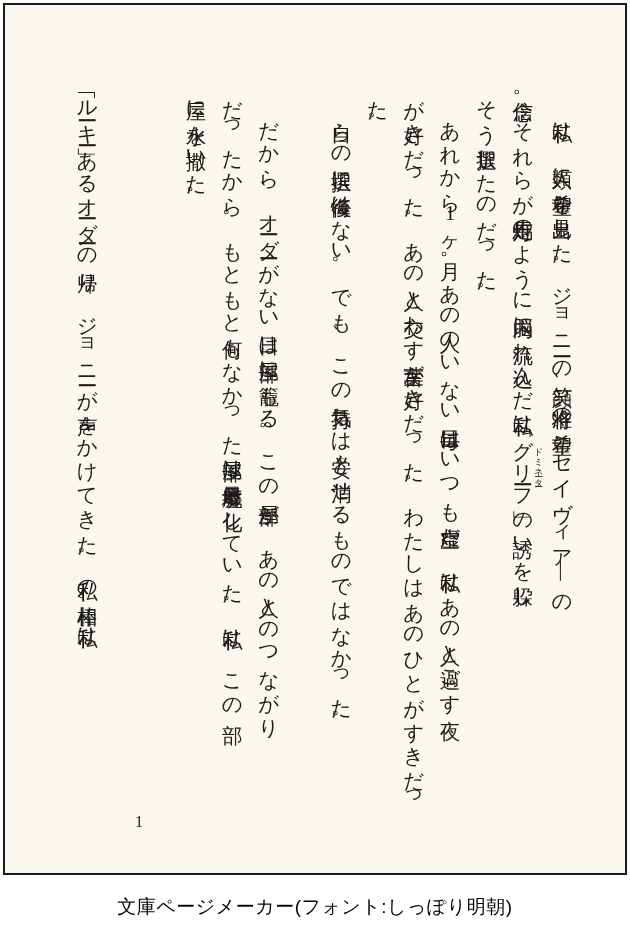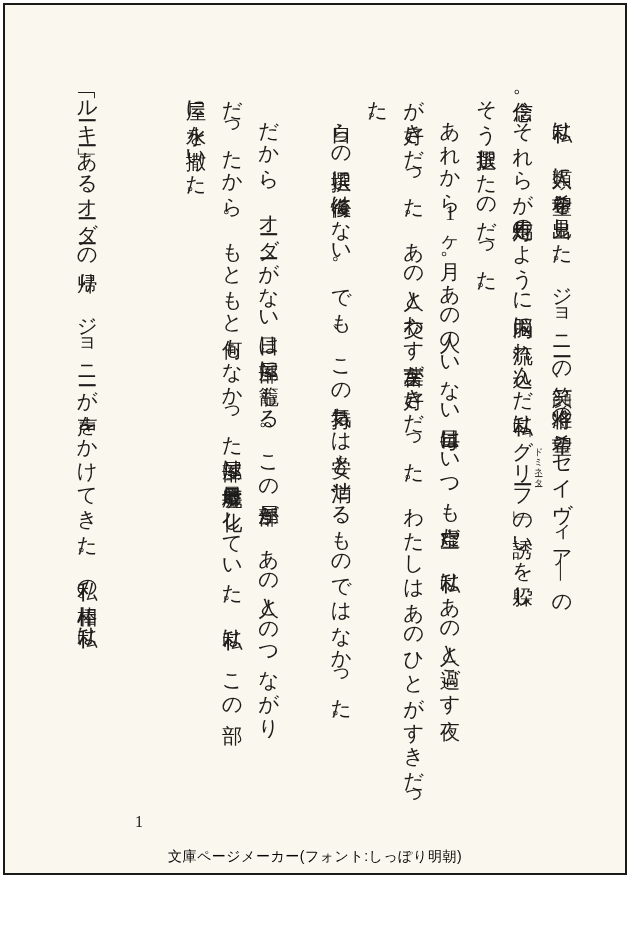--- a/index.html
+++ b/index.html
@@ -42,23 +42,23 @@
     -webkit-text-combine:horizontal;
   }
   .page-number{
     position:absolute;
     left:130px;top:808px;
     font-size:16px;
     color:#1d1c1a;
   }
   .footer{
     position:absolute;
-    left:0;top:848px;width:630px;
+    left:0;top:894px;width:630px;
     text-align:center;
-    font-size:14px;
+    font-size:19px;
     letter-spacing:0.5px;
     color:#050505;
     font-family:"Liberation Sans","DejaVu Sans",sans-serif;
   }
 </style>
 </head>
 <body>
 
 <div class="paper">
   <div class="vtext">

